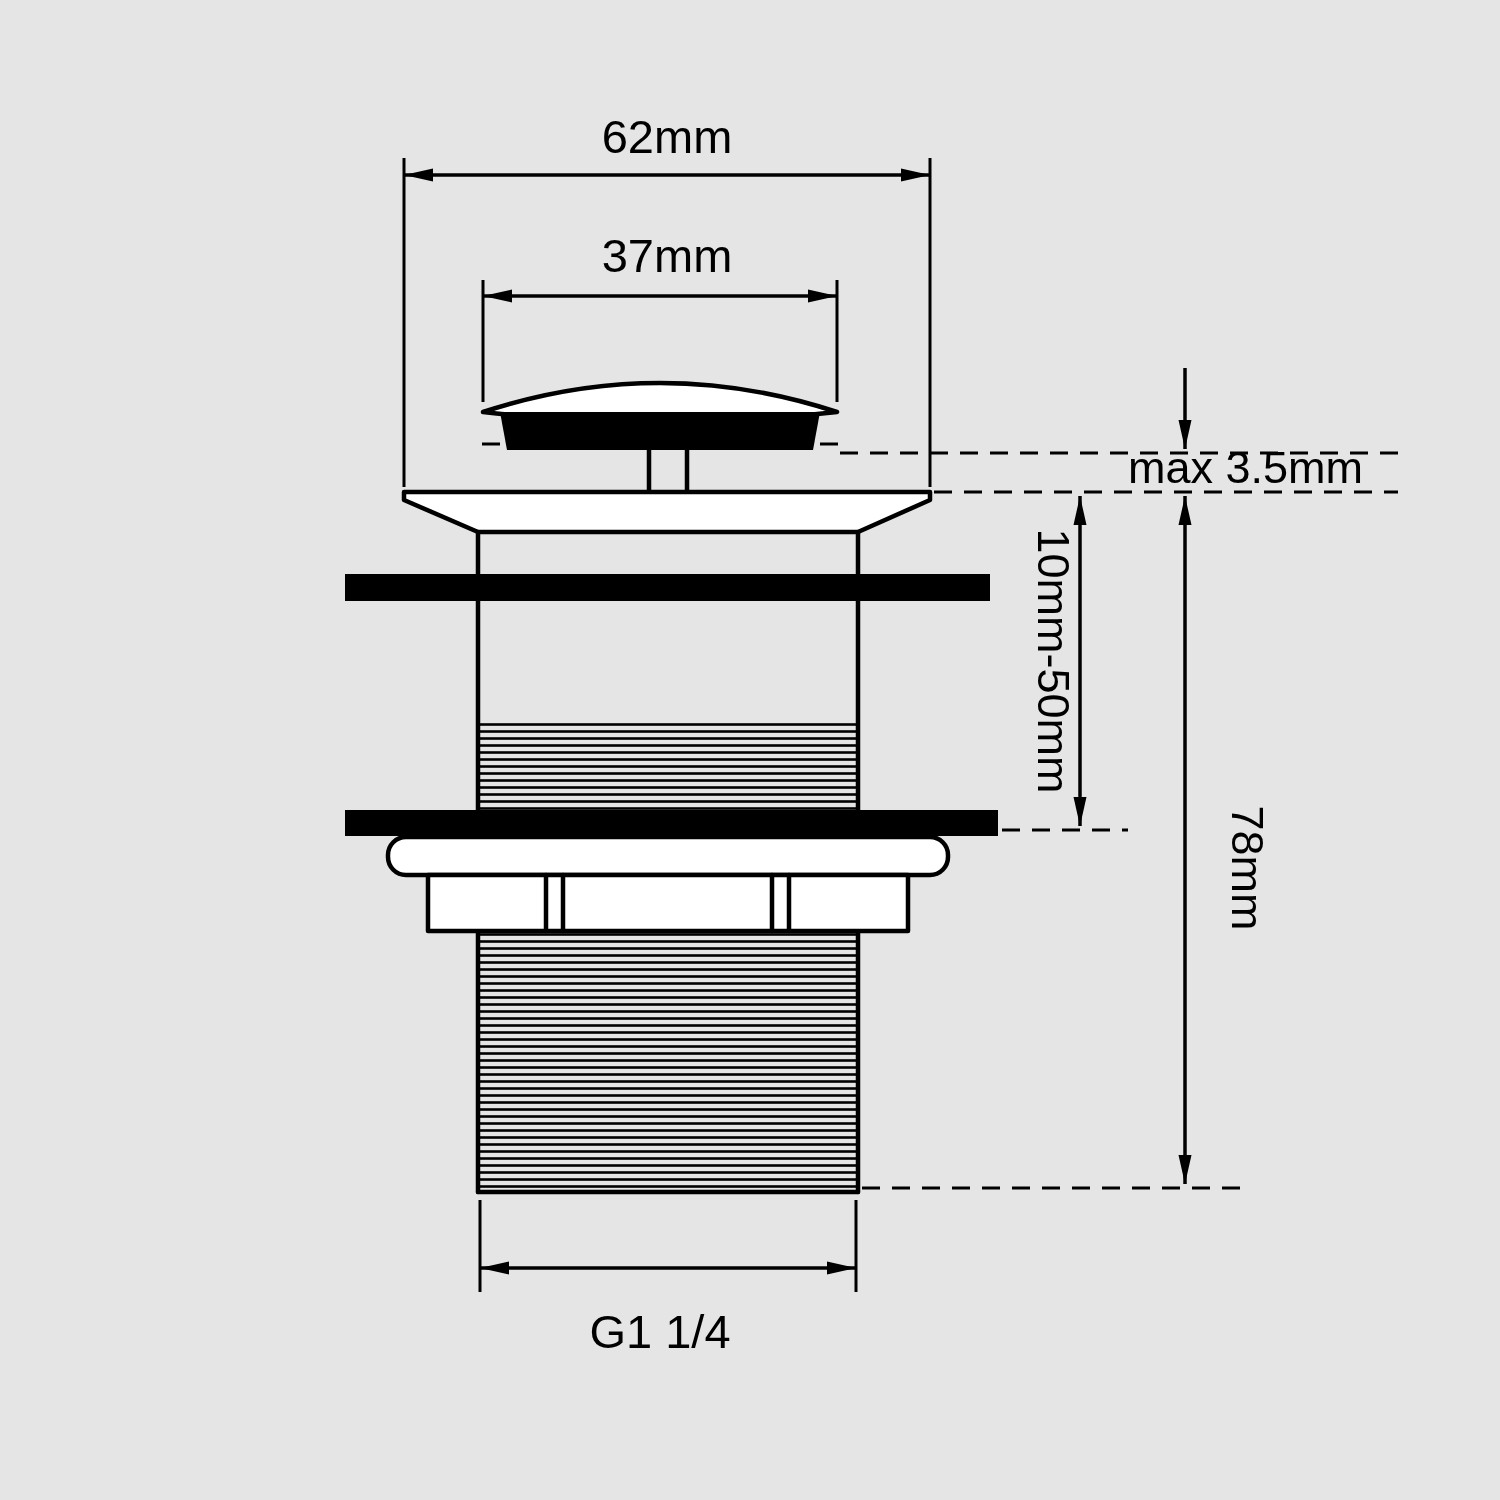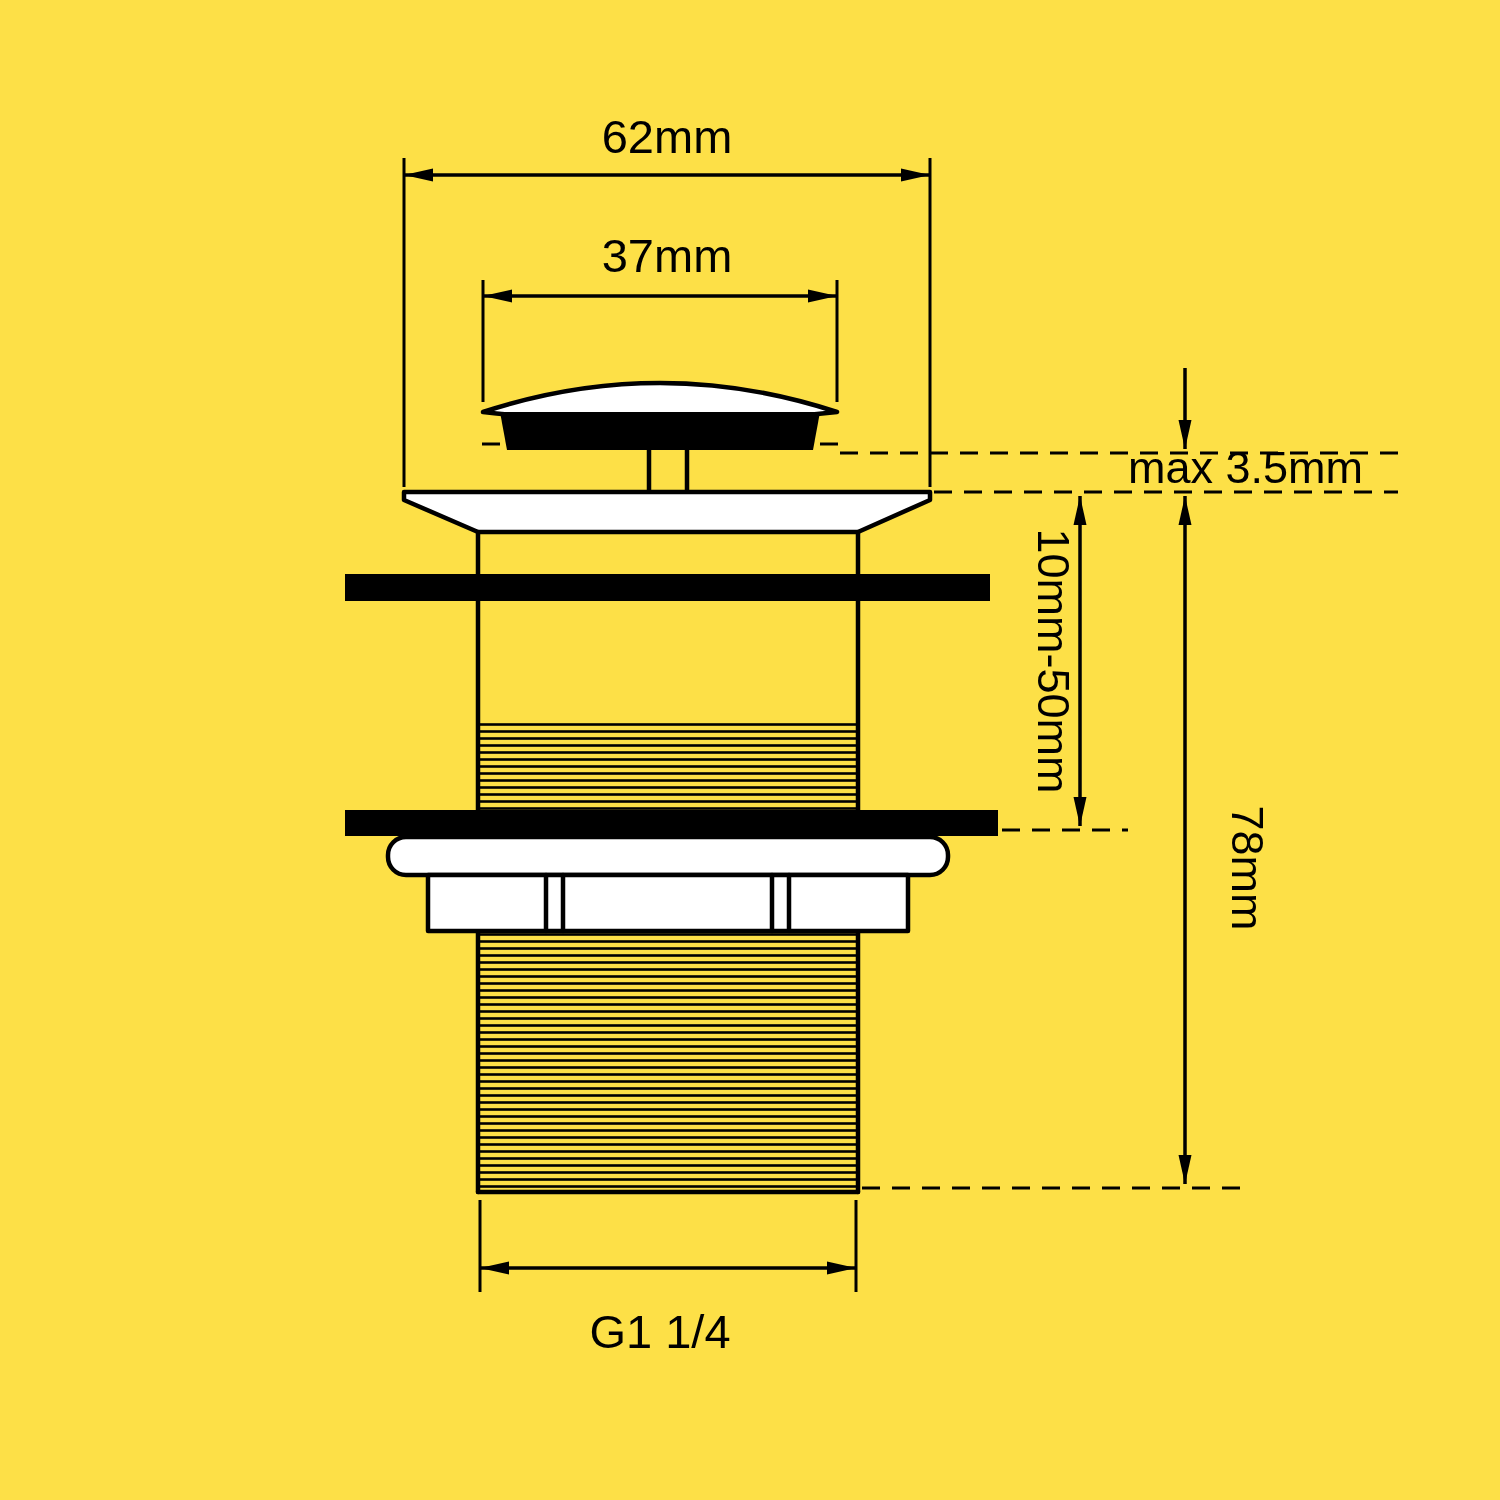--- a/index.html
+++ b/index.html
@@ -1,17 +1,17 @@
 <!DOCTYPE html>
 <html><head>
 <meta charset="utf-8">
 <style>
   html,body{margin:0;padding:0;background:#ffffff;}
   #canvas{
-    width:1500px;height:1500px;background:#fde047;position:relative;
+    width:1500px;height:1500px;background:#e5e5e5;position:relative;
     font-family:"Liberation Sans", sans-serif;
     text-align:right;
   }
   svg{display:block;}
   .outline{stroke:#000;stroke-width:4.5;fill:none;stroke-linejoin:round;stroke-linecap:round;}
   .fillwhite{fill:#ffffff;}
   .fillblack{fill:#000000;stroke:none;}
   .dimline{stroke:#000;stroke-width:3.5;fill:none;}
   .extline{stroke:#000;stroke-width:3;fill:none;}
   .dashline{stroke:#000;stroke-width:3;fill:none;stroke-dasharray:18 12;}

